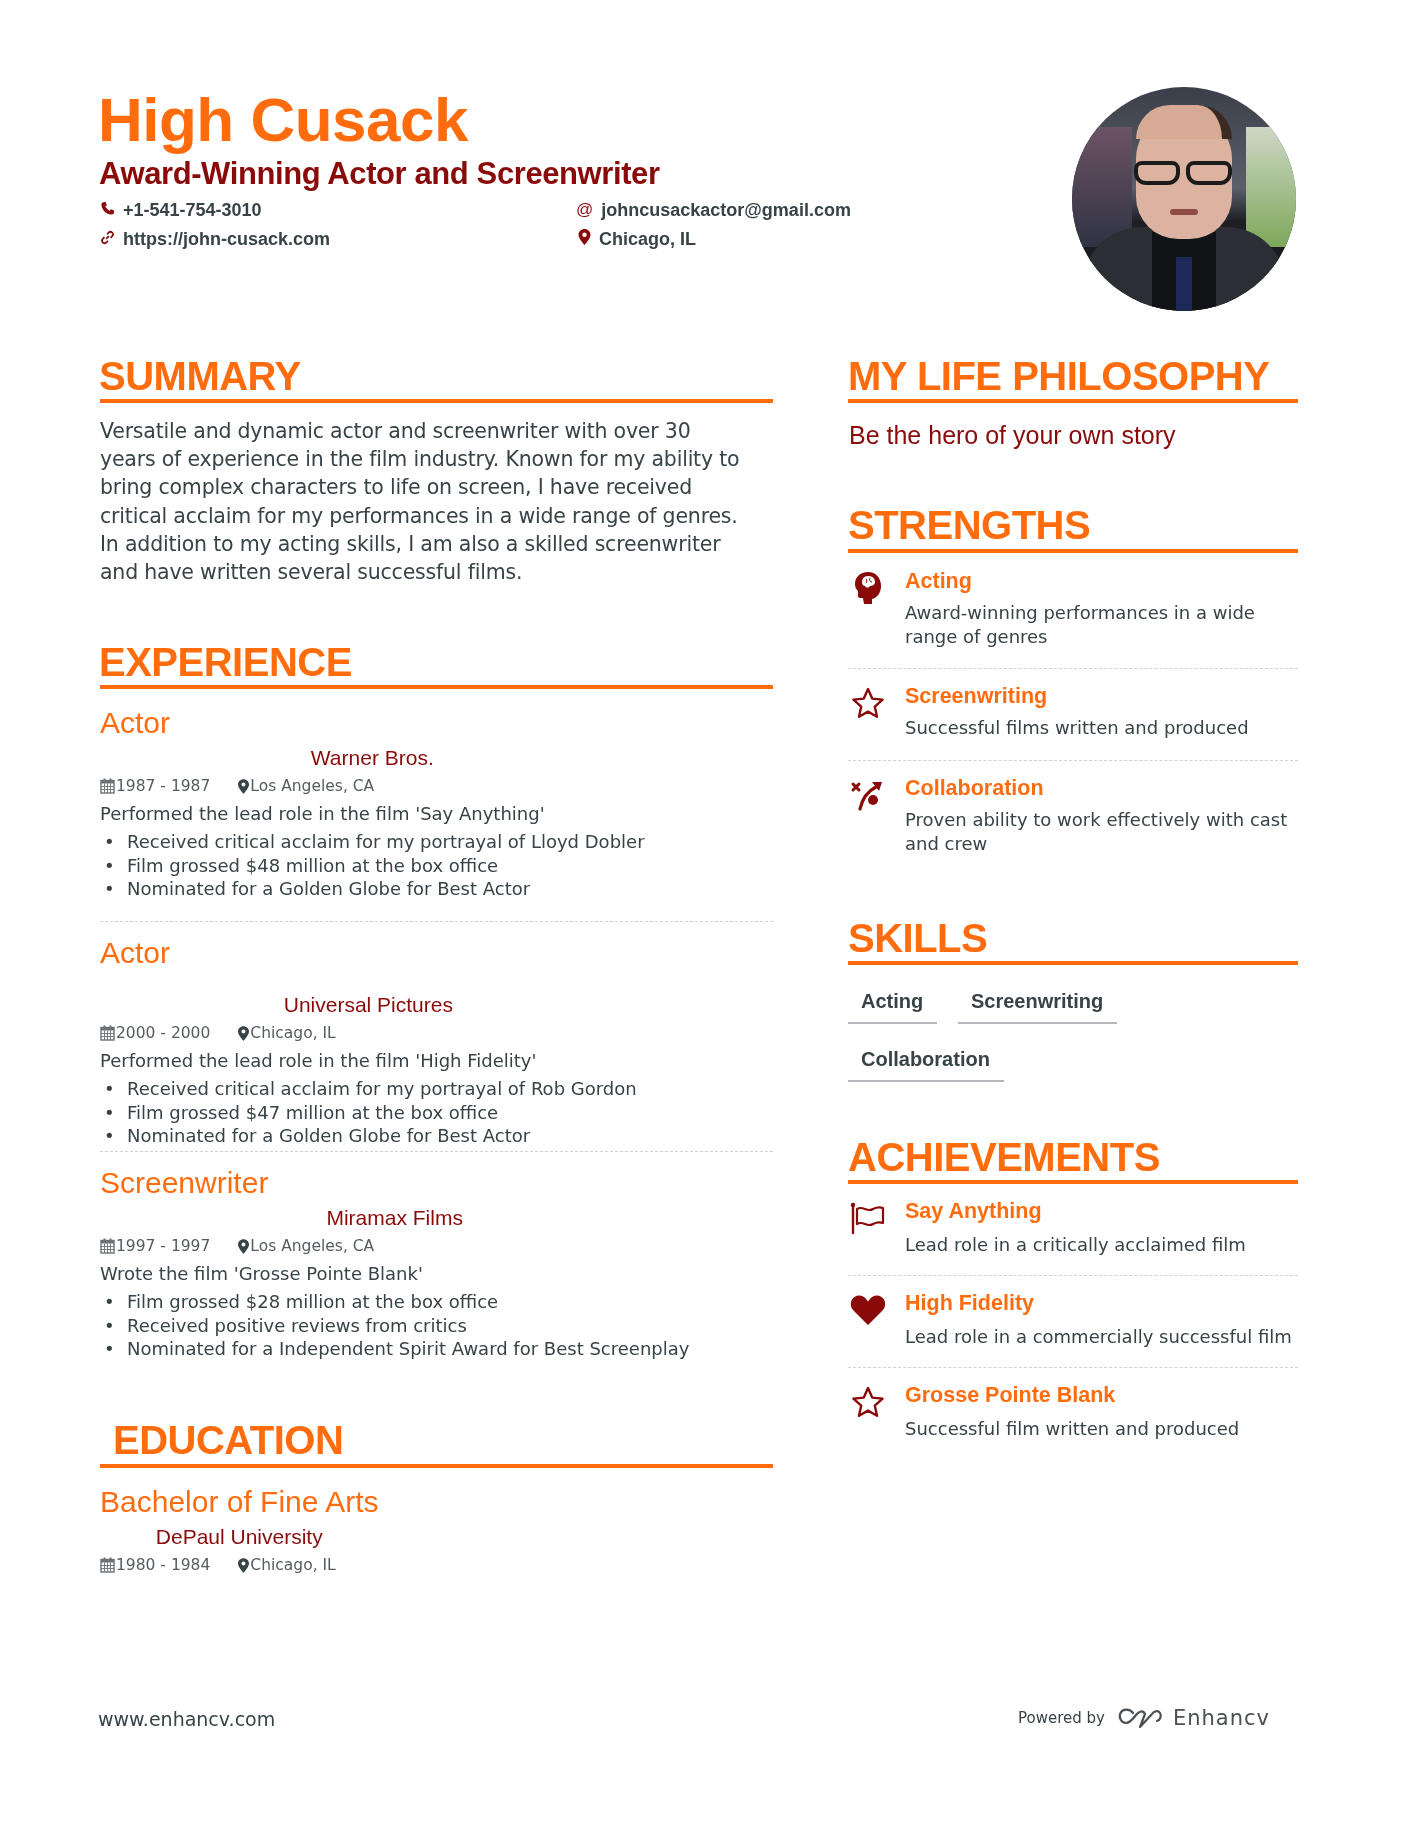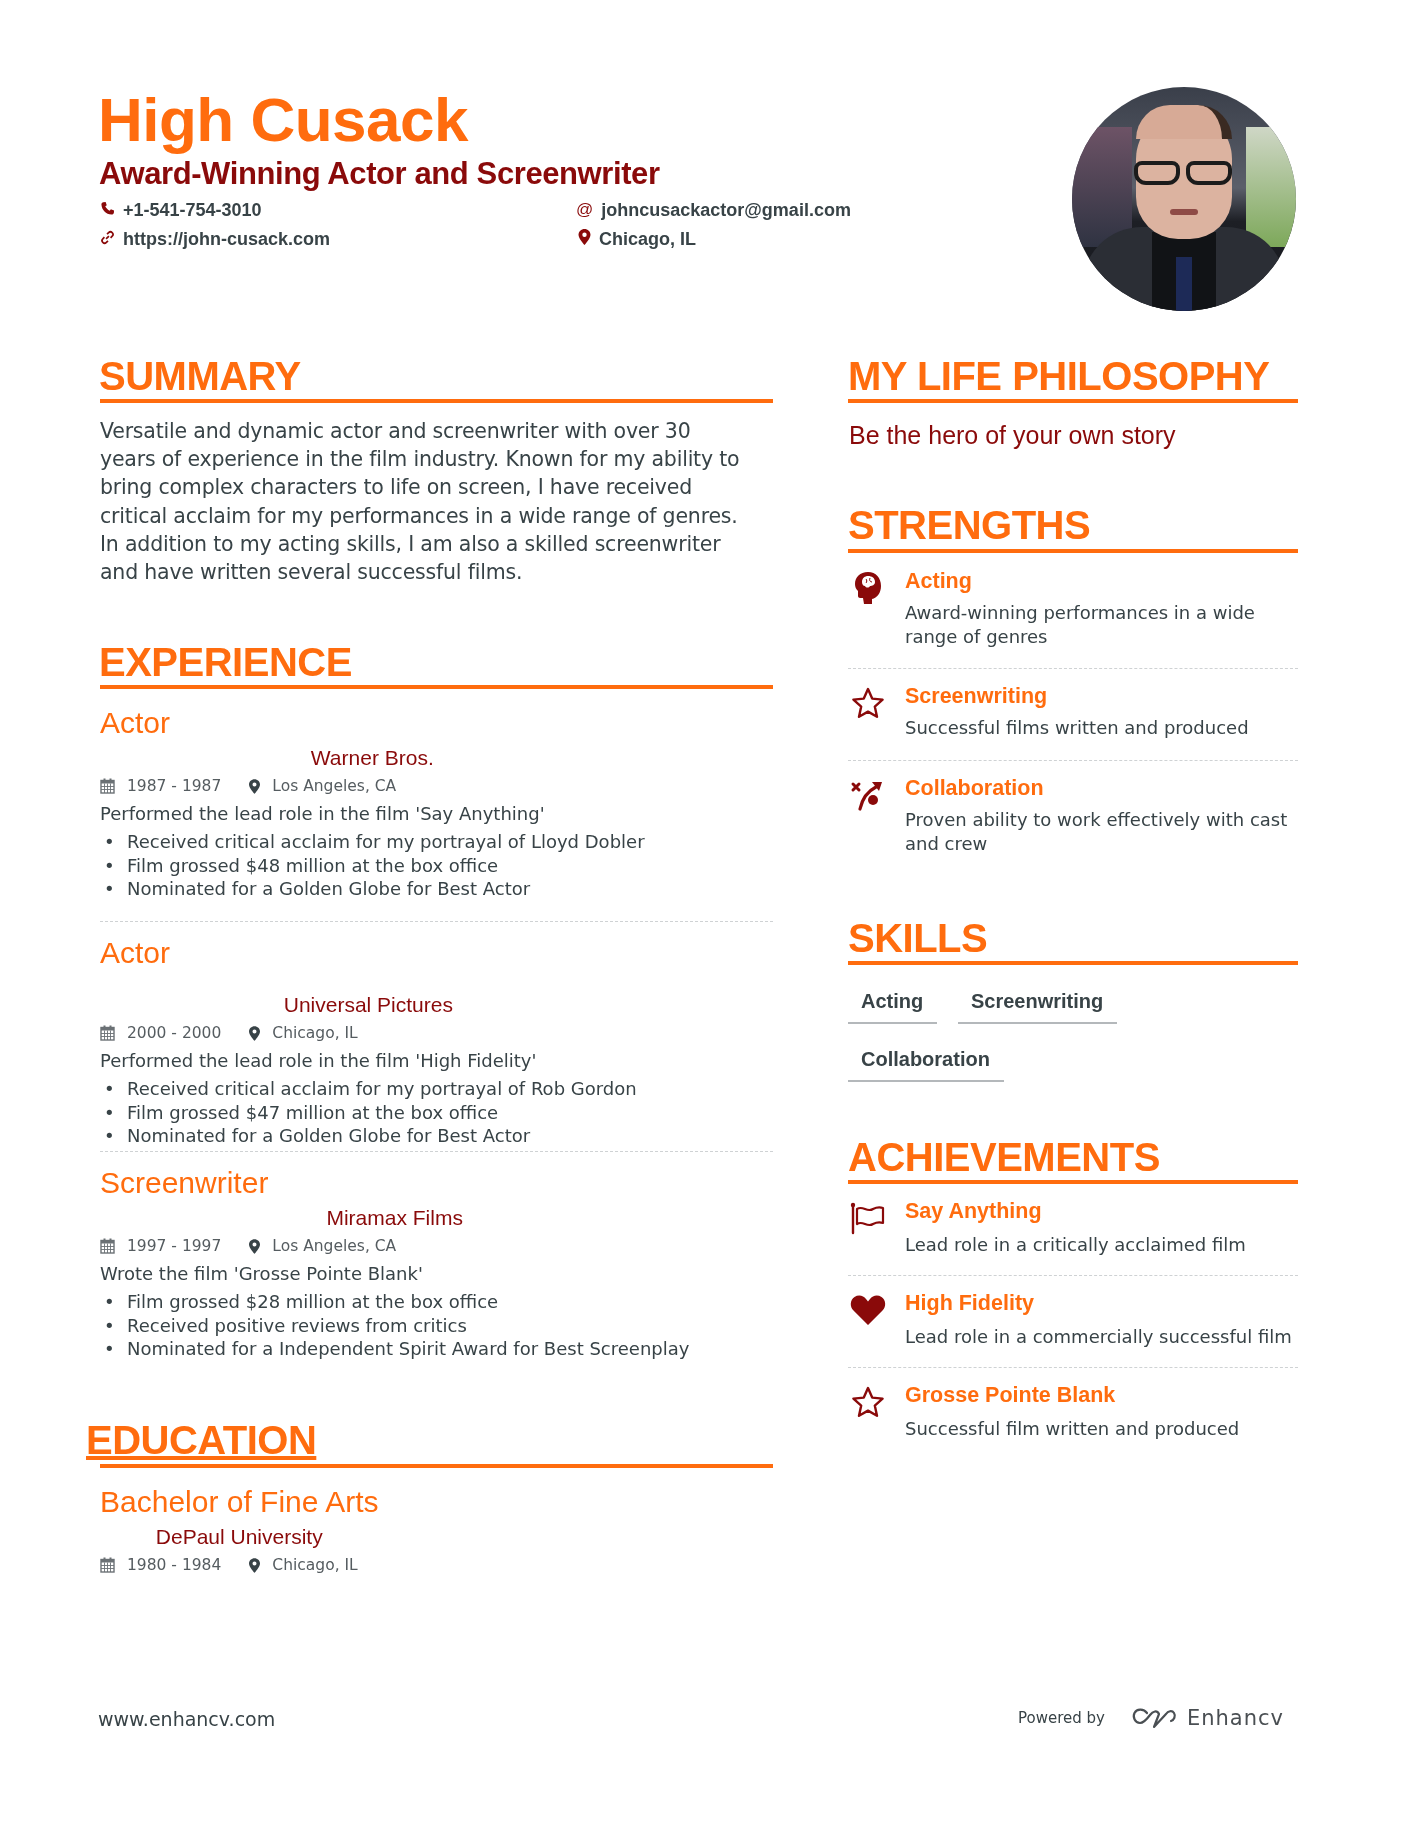--- a/index.html
+++ b/index.html
@@ -27,36 +27,36 @@
   
   .sec-h { font-size: 40px; font-weight: bold; color: #ff6c0e; line-height: 44px; white-space: nowrap; letter-spacing: -0.5px; }
   .sec-line { height: 4px; background: #ff6c0e; }
   .dash { height: 0; border-top: 1px dashed #cfd2d4; }
 
   
   .summary { left: 100px; top: 417px; width: 680px; font-family: "DejaVu Sans", sans-serif; font-size: 20.5px; line-height: 28.2px; color: #384347; letter-spacing: -0.2px; }
   .job-title { font-size: 30px; color: #ff6c0e; line-height: 34px; white-space: nowrap; }
   .company { font-size: 21px; font-weight: normal; color: #8a0a0a; line-height: 26px; white-space: nowrap; text-align: center; }
   .meta { font-family: "DejaVu Sans", sans-serif; font-size: 15.5px; color: #555c60; line-height: 20px; white-space: nowrap; display: flex; align-items: center; }
-  .meta .grp { display: flex; align-items: center; gap: 12px; }
+  .meta .grp { display: flex; align-items: center; gap: 1px; }
   .meta .gap { width: 28px; }
   .desc { font-family: "DejaVu Sans", sans-serif; font-size: 18px; color: #384347; line-height: 22px; white-space: nowrap; }
   .bullets { list-style: none; }
   .bullets li { font-family: "DejaVu Sans", sans-serif; font-size: 18px; color: #384347; line-height: 23.5px; white-space: nowrap; position: relative; padding-left: 27px; }
   .bullets li::before { content: "•"; position: absolute; left: 4px; top: 0; color: #384347; }
 
   
   .quote { left: 849px; top: 420px; font-size: 25px; color: #8a0a0a; line-height: 30px; white-space: nowrap; }
   .item-icon { width: 40px; height: 40px; display: flex; align-items: center; justify-content: center; }
   .item-title { font-size: 21.5px; font-weight: bold; color: #ff6c0e; line-height: 26px; white-space: nowrap; }
   .item-desc { font-family: "DejaVu Sans", sans-serif; font-size: 18px; color: #384347; line-height: 23.5px; width: 400px; }
   .chip { font-size: 20px; font-weight: bold; color: #384347; line-height: 24px; white-space: nowrap; padding: 0 14px 9px 13px; border-bottom: 2px solid #b4b8bb; }
 
   .footer-l { left: 98px; top: 1709px; font-family: "DejaVu Sans", sans-serif; font-size: 19px; color: #384347; line-height: 20px; }
-  .footer-r { left: 1018px; top: 1706px; display: flex; align-items: center; gap: 26px; }
+  .footer-r { left: 1018px; top: 1706px; display: flex; align-items: center; gap: 12px; }
   .footer-r .pb { font-family: "DejaVu Sans", sans-serif; font-size: 15px; color: #384347; }
   .footer-r .brand { display: flex; align-items: center; gap: 10px; font-family: "DejaVu Sans", sans-serif; font-size: 21px; color: #4a4f53; letter-spacing: 1px; }
 </style>
 </head>
 <body>
 
 <div class="abs name">High Cusack</div>
 <div class="abs title">Award-Winning Actor and Screenwriter</div>
 
 <div class="abs contact" style="left:100px; top:199px;">
@@ -204,21 +204,21 @@
       </span>
   </div>
   <div class="desc" style="margin-top:7px;">Wrote the film 'Grosse Pointe Blank'</div>
   <ul class="bullets" style="margin-top:5px;">
     <li>Film grossed $28 million at the box office</li>
     <li>Received positive reviews from critics</li>
     <li>Nominated for a Independent Spirit Award for Best Screenplay</li>
   </ul>
 </div>
 
-<div class="abs sec-h" style="left:86px; top:1418px;text-decoration:underline;">EDUCATION</div>
+<div class="abs sec-h" style="left:113px; top:1418px;">EDUCATION</div>
 <div class="abs sec-line" style="left:100px; top:1464px; width:673px;"></div>
 <div class="abs" style="left:100px; top:1485px;">
   <div class="job-title">Bachelor of Fine Arts</div>
   <div class="company" style="margin-top:5px;">DePaul University</div>
   <div class="meta" style="margin-top:5px;">
     <span class="grp">
         <svg width="15" height="16" viewBox="0 0 15 16">
           <rect x="1" y="2.5" width="13" height="12.5" fill="none" stroke="#6b7175" stroke-width="1.4"></rect>
           <rect x="1" y="2.5" width="13" height="3" fill="#6b7175"></rect>
           <rect x="3.5" y="0.5" width="2" height="3" fill="#6b7175"></rect>

